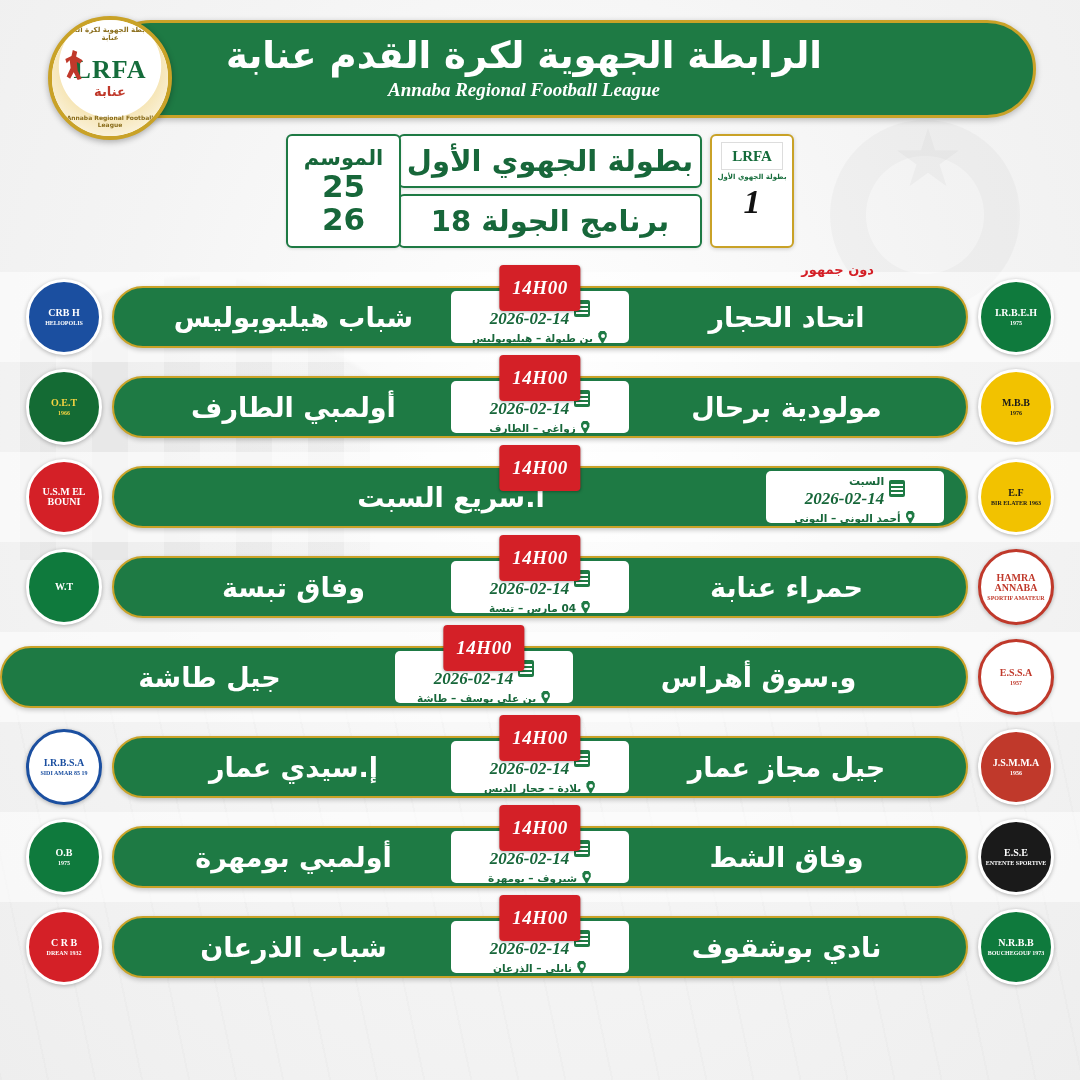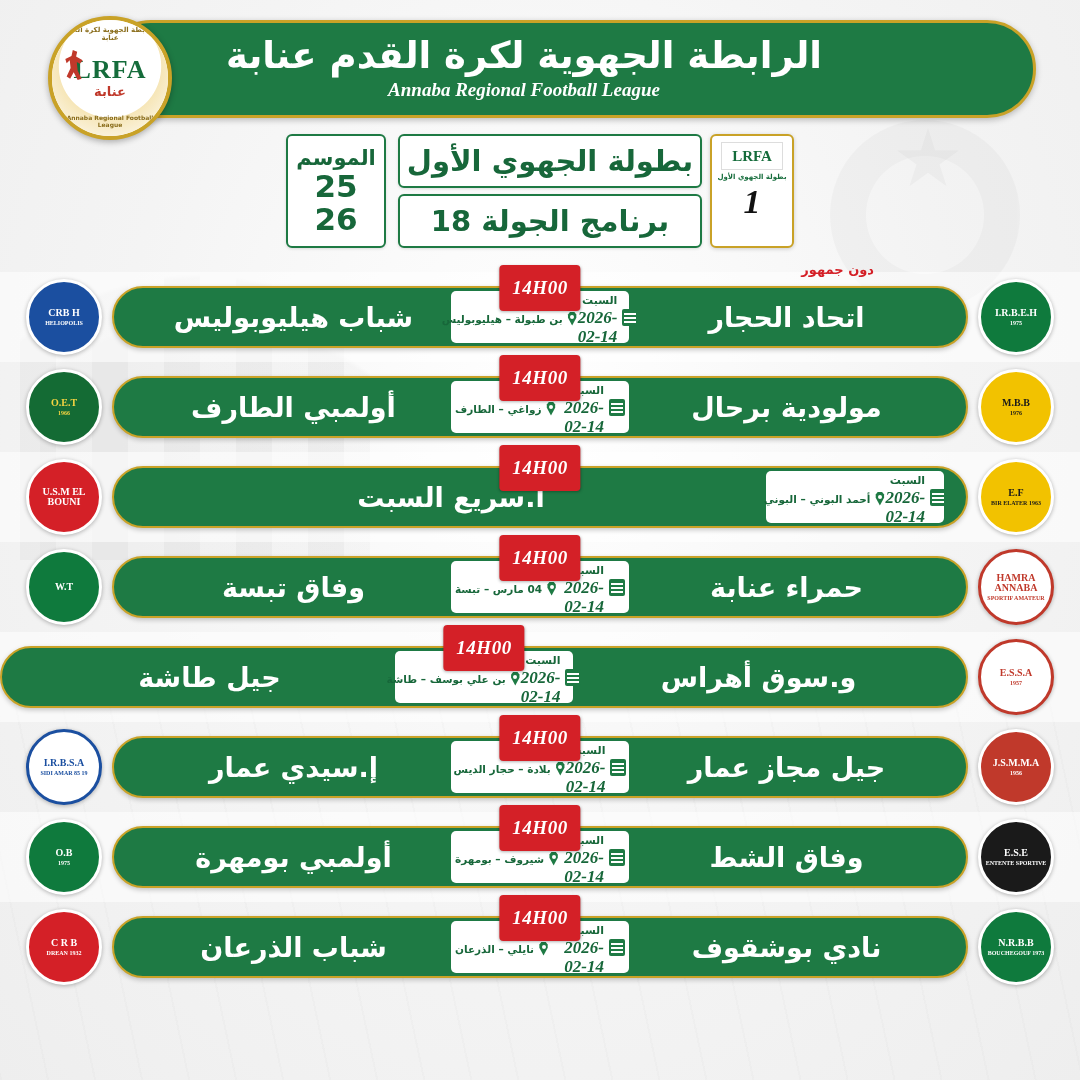--- a/index.html
+++ b/index.html
@@ -126,21 +126,21 @@
     position: absolute; right: 92px; top: 0; width: 304px; height: 114px;
     display: flex; flex-direction: column; gap: 6px;
   }
   .sub-mid .row {
     flex: 1; background: #ffffff; border: 2px solid #1e7a44; border-radius: 6px;
     display: flex; align-items: center; justify-content: center;
     color: #17673a; font-size: 29px; font-weight: bold;
     box-shadow: 0 1px 3px rgba(0,0,0,.12);
   }
   .sub-season {
-    position: absolute; left: 0; top: 0; width: 100px; height: 114px;
+    position: absolute; left: 0; top: 0; width: 115px; height: 114px;
     background: #ffffff; border: 2px solid #1e7a44; border-radius: 6px;
     display: flex; flex-direction: column; align-items: center; justify-content: center;
     color: #17673a; font-weight: bold; box-shadow: 0 1px 3px rgba(0,0,0,.12);
   }
   .sub-season .lbl { font-size: 21px; line-height: 1.1; }
   .sub-season .y1, .sub-season .y2 { font-size: 31px; line-height: 1.05; }
 
   
   .matches { position: absolute; left: 0; top: 272px; width: 1080px; }
   .match {
@@ -169,21 +169,21 @@
     display: flex; align-items: center; justify-content: space-between;
     padding: 0 22px; position: relative;
     box-shadow: 0 2px 5px rgba(0,0,0,.22);
   }
   .team {
     color: #ffffff; font-size: 27px; font-weight: bold; white-space: nowrap;
     flex: 1 1 0; text-align: center;
   }
   .infobox {
     flex: 0 0 auto; width: 178px; height: 52px; background: #ffffff;
-    border-radius: 5px; display: flex; flex-direction: row;
+    border-radius: 5px; display: flex; flex-direction: column;
     align-items: center; justify-content: center; padding: 2px 4px;
     position: relative;
   }
   .infobox .datewrap { display: flex; align-items: center; gap: 5px; }
   .infobox .cal {
     width: 16px; height: 17px; background: #1e7a44; border-radius: 2px;
     position: relative; flex: 0 0 auto;
   }
   .infobox .cal::before {
     content: ""; position: absolute; left: 2px; right: 2px; top: 4px; height: 2px; background: #fff;

